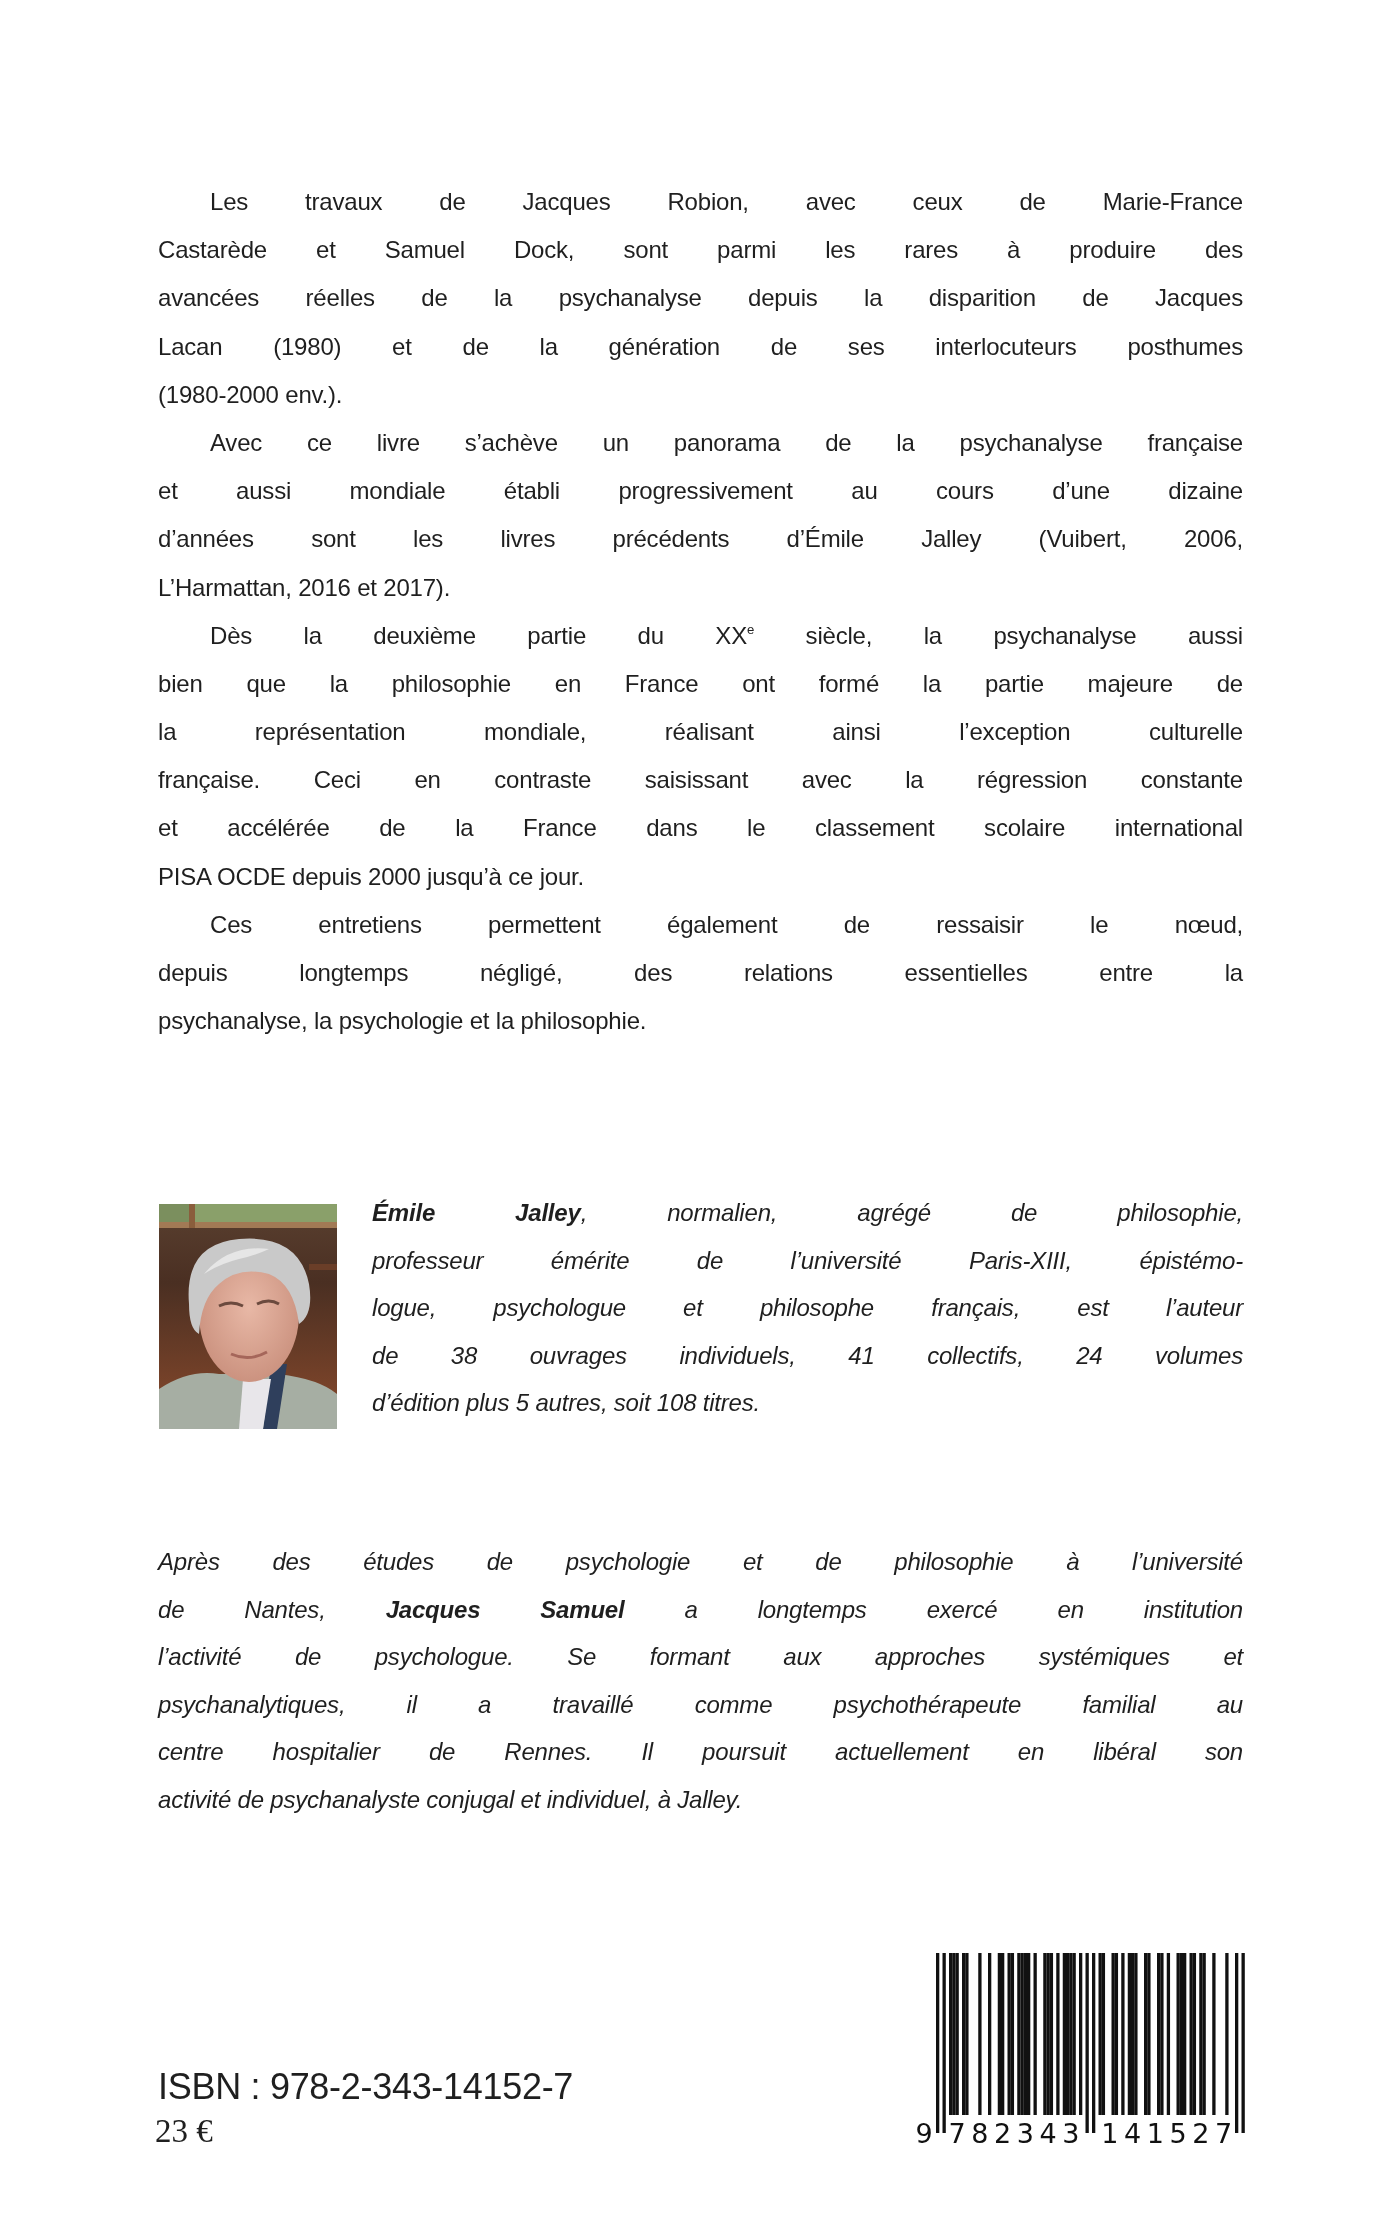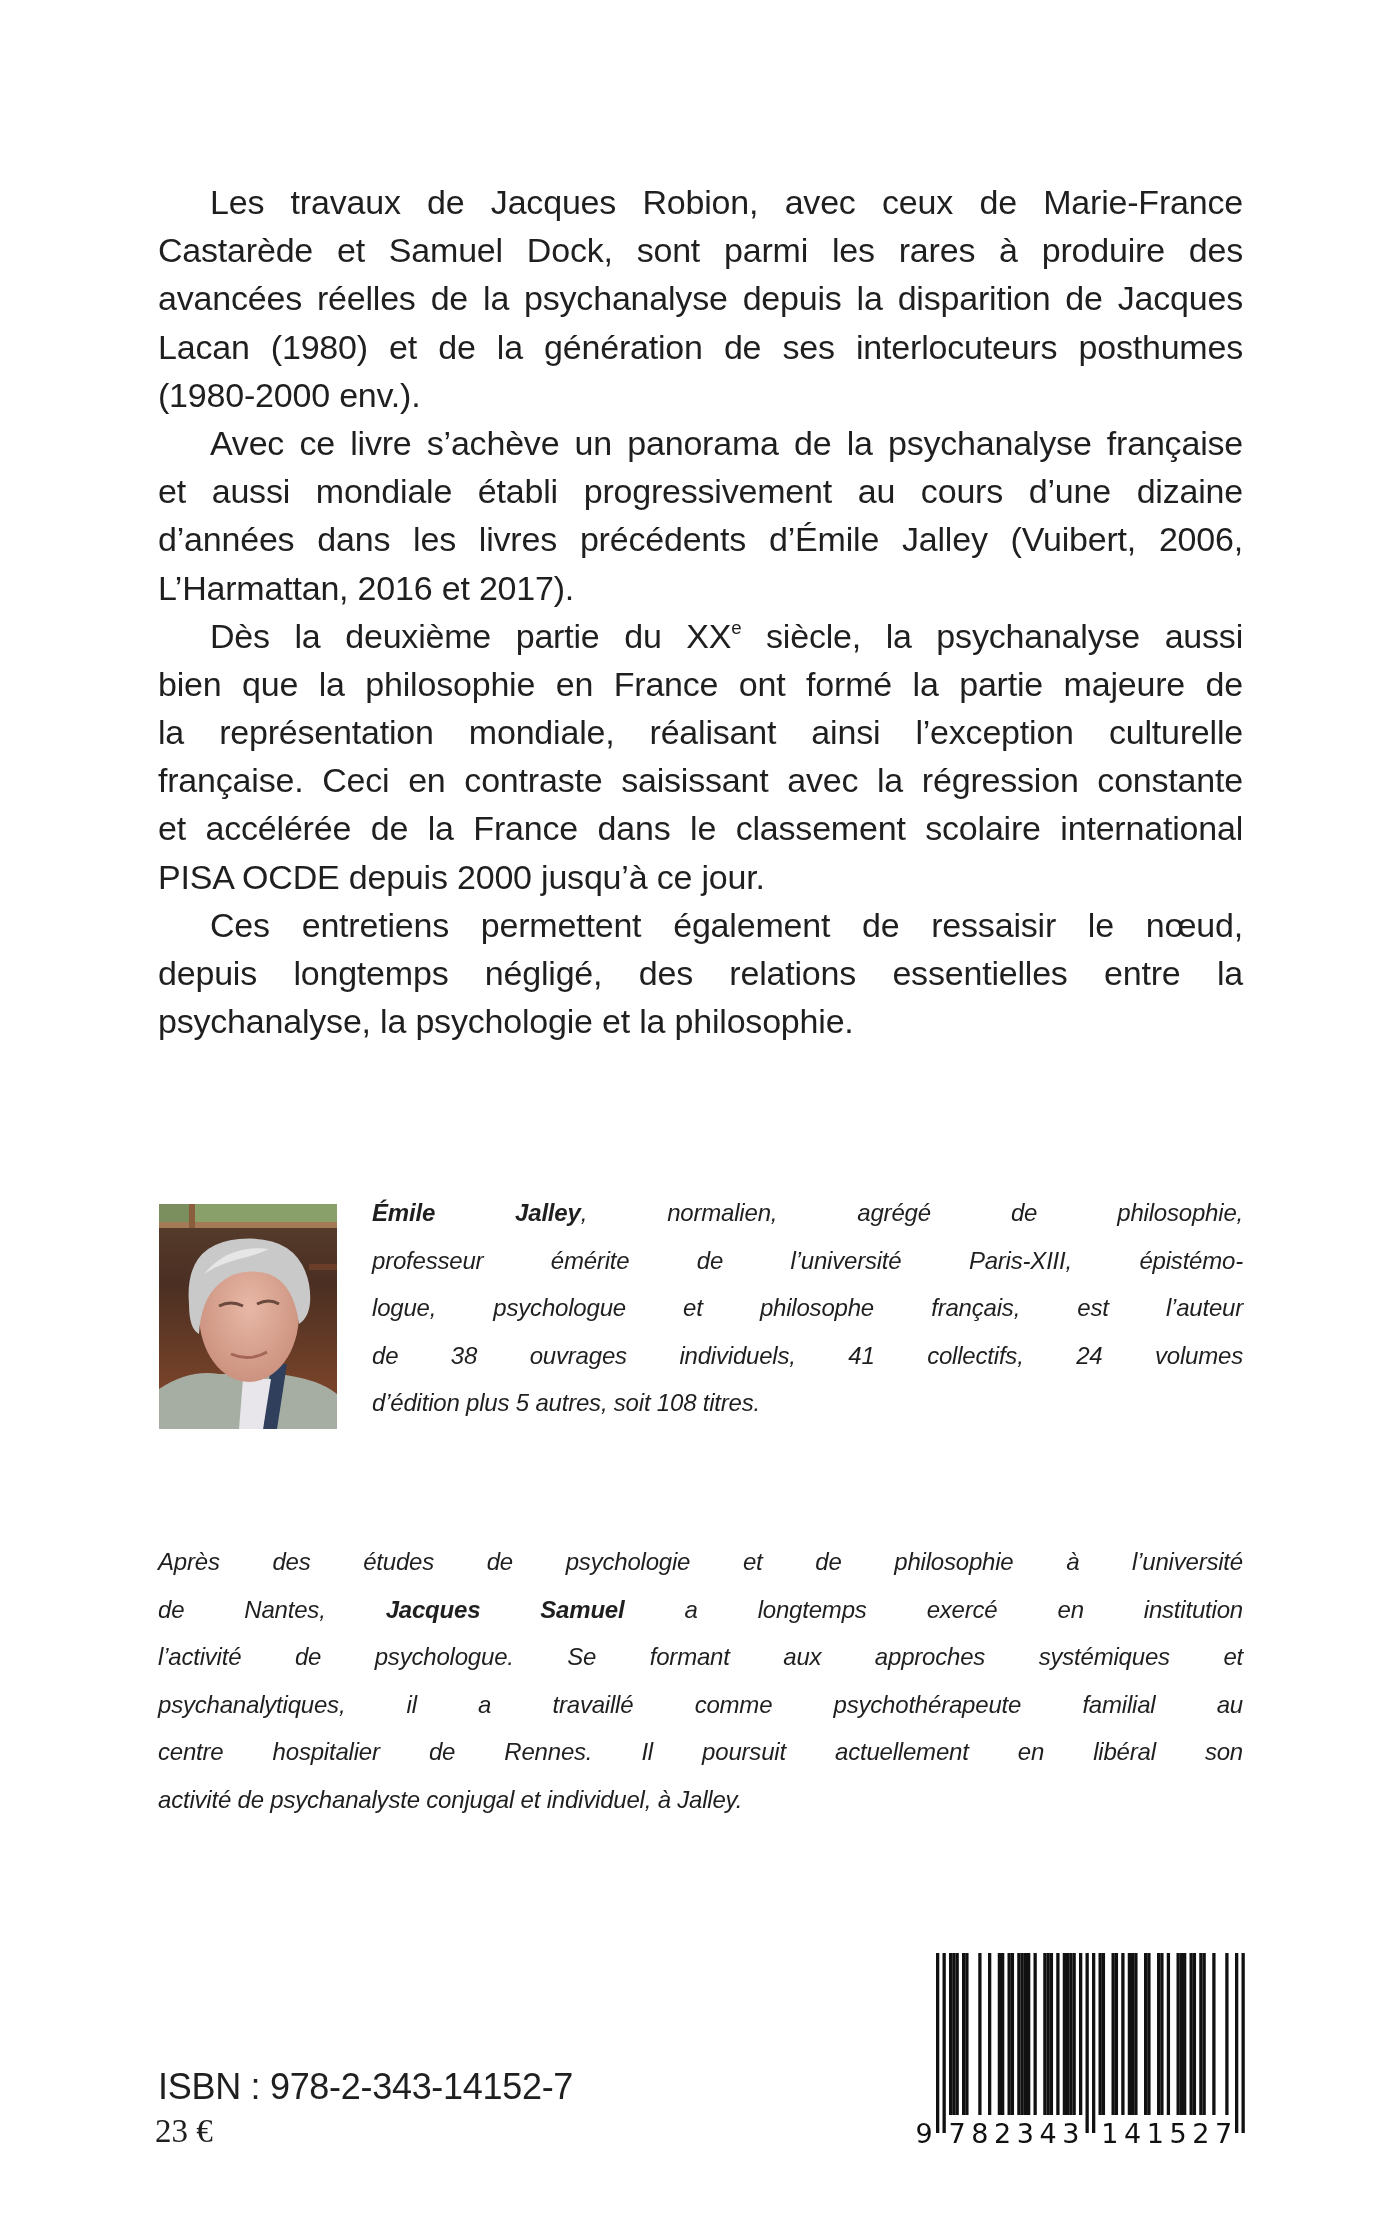--- a/index.html
+++ b/index.html
@@ -1,19 +1,19 @@
 <!DOCTYPE html>
 <html><head>
 <meta charset="utf-8">
 <style>
   html, body { margin: 0; padding: 0; background: #ffffff; }
   body { width: 1400px; height: 2229px; position: relative; overflow: hidden; color: #1f1f1f;
          font-family: "Liberation Sans", sans-serif; }
   .block { position: absolute; left: 158px; width: 1085px; }
-  .line { display: block; height: 48.2px; line-height: 48.2px; font-size: 34px;
+  .line { display: block; height: 48.2px; line-height: 48.2px; font-size: 24px;
           white-space: nowrap; text-align: justify; text-align-last: justify; letter-spacing: -0.2px; }
   .line.last { text-align-last: left; }
   .line.indent { padding-left: 52px; }
   sup { font-size: 0.55em; line-height: 0; vertical-align: 0.75em; }
   #main { top: 178px; }
   #photo { position: absolute; left: 159px; top: 1204px; width: 178px; height: 225px; overflow: hidden; }
   #bio { position: absolute; left: 372px; top: 1189px; width: 871px; }
   #bio .line, #robion .line { font-style: italic; font-size: 24px; height: 47.6px; line-height: 47.6px; }
   #robion { top: 1538px; }
   b { font-weight: bold; }
@@ -27,21 +27,21 @@
 <div id="main" class="block">
 
   <span class="line indent">Les travaux de Jacques Robion, avec ceux de Marie-France</span>
   <span class="line">Castarède et Samuel Dock, sont parmi les rares à produire des</span>
   <span class="line">avancées réelles de la psychanalyse depuis la disparition de Jacques</span>
   <span class="line">Lacan (1980) et de la génération de ses interlocuteurs posthumes</span>
   <span class="line last">(1980-2000 env.).</span>
 
   <span class="line indent">Avec ce livre s’achève un panorama de la psychanalyse française</span>
   <span class="line">et aussi mondiale établi progressivement au cours d’une dizaine</span>
-  <span class="line">d’années dans les livres précédents d’Émile Jalley (Vuibert, 2006,</span>
+  <span class="line">d’années sont les livres précédents d’Émile Jalley (Vuibert, 2006,</span>
   <span class="line last">L’Harmattan, 2016 et 2017).</span>
 
   <span class="line indent"><span>Dès la deuxième partie du XX</span><sup>e</sup><span> siècle, la psychanalyse aussi</span></span>
   <span class="line">bien que la philosophie en France ont formé la partie majeure de</span>
   <span class="line">la représentation mondiale, réalisant ainsi l’exception culturelle</span>
   <span class="line">française. Ceci en contraste saisissant avec la régression constante</span>
   <span class="line">et accélérée de la France dans le classement scolaire international</span>
   <span class="line last">PISA OCDE depuis 2000 jusqu’à ce jour.</span>
 
   <span class="line indent">Ces entretiens permettent également de ressaisir le nœud,</span>

